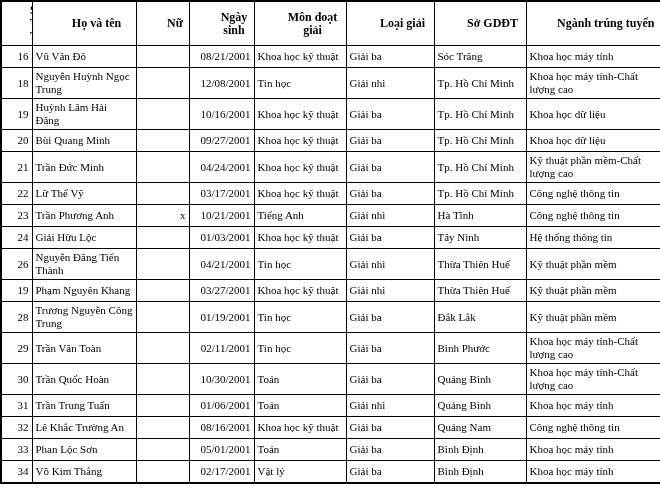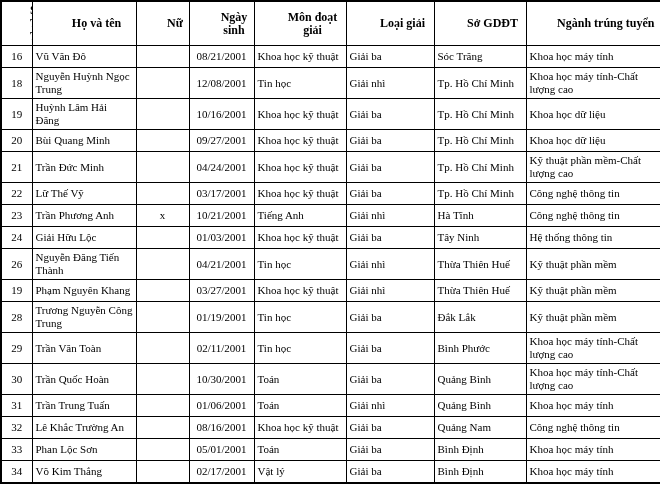--- a/index.html
+++ b/index.html
@@ -37,21 +37,21 @@
     font-weight: bold;
     text-align: center;
     font-size: 12px;
     height: 21px;
     padding-left: 28px;
   }
   table.award-table tbody tr {
     height: 22px;
   }
   td.col-stt, td.col-nu, td.col-dob {
-    text-align: center;
+    text-align: right;
   }
   td.col-name, td.col-subject, td.col-prize, td.col-dept, td.col-major {
     text-align: left;
   }
 </style>
 </head>
 <body>
 
 <div class="page">
   <table class="award-table">

